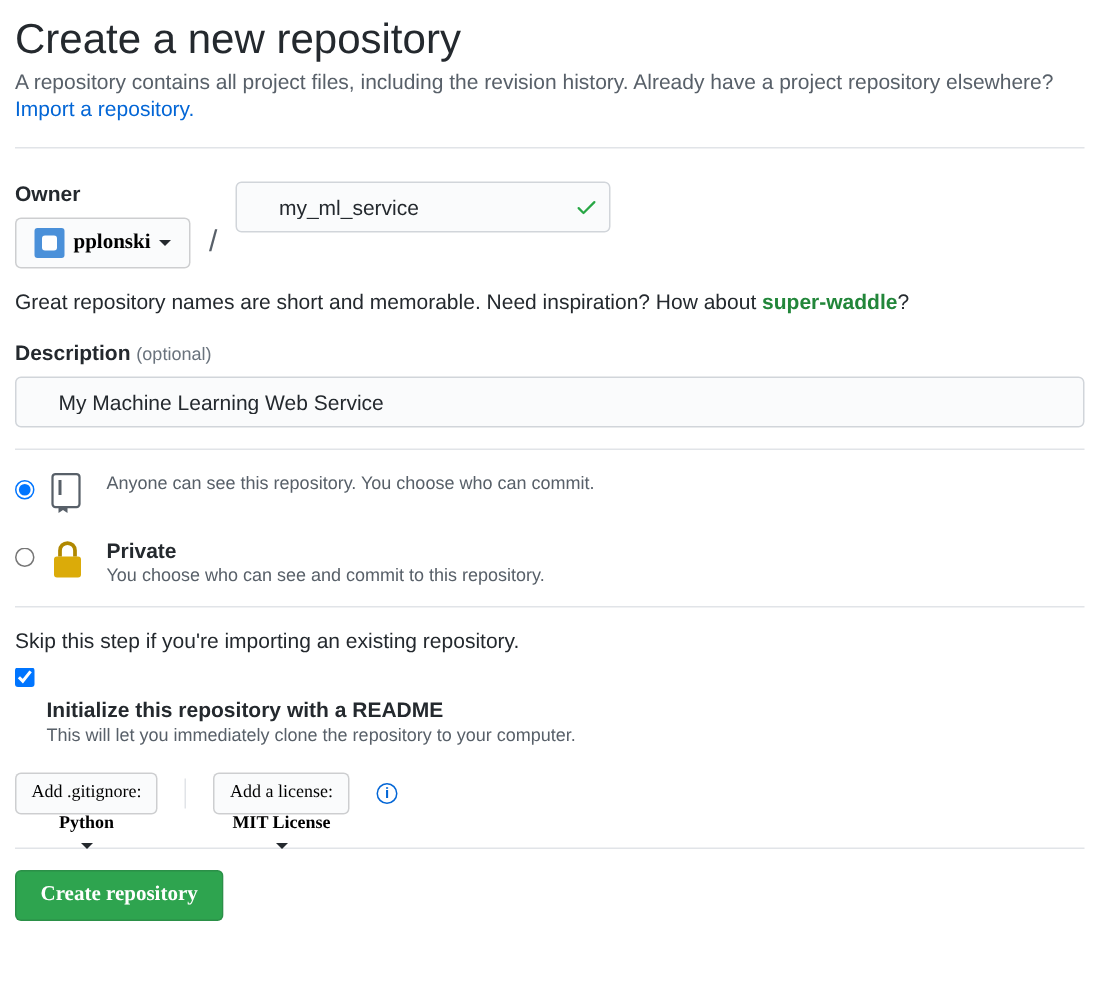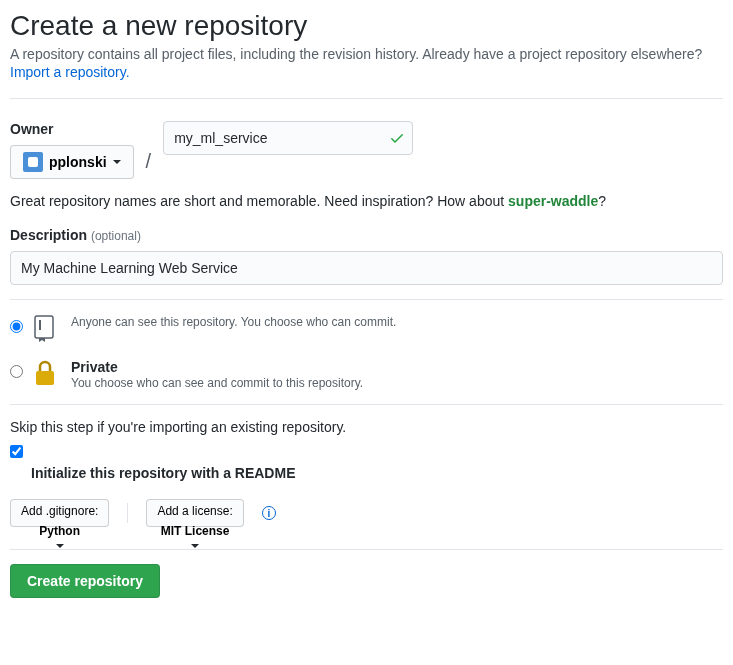--- a/index.html
+++ b/index.html
@@ -12,30 +12,30 @@
 a { color: #0366d6; text-decoration: none; }
 hr { border: none; border-top: 1px solid #e1e4e8; margin: 14px 0; }
 .row { display: flex; align-items: flex-start; gap: 12px; }
 label.lbl { font-weight: 600; display: block; margin-bottom: 8px; }
 .opt { color: #6a737d; font-weight: 400; font-size: 12px; }
 .req { color: #cb2431; }
 .btn {
   display: inline-flex; align-items: center; gap: 6px;
   background: #fafbfc; border: 1px solid rgba(27,31,35,.2); border-radius: 4px;
   padding: 6px 12px; font-size: 14px; font-weight: 600; cursor: pointer;
-  white-space: nowrap; height: 34px;
+  white-space: nowrap; height: 34px; font-family: Liberation Serif, serif;
 }
 .btn-sm { font-size: 12px; font-weight: 400; padding: 4px 10px; height: 28px; flex-direction: column; }
 .btn-sm b { font-weight: 600; }
 .btn-primary { background: #2ea44f; color: #fff; border-color: rgba(27,31,35,.15); font-weight: 600; padding: 8px 16px; height: auto; }
 .caret { width: 0; height: 0; border-left: 4px solid transparent; border-right: 4px solid transparent; border-top: 4px solid #24292e; display: inline-block; }
 .slash { font-size: 20px; color: #586069; align-self: center; padding-top: 22px; }
 input[type=text] {
   border: 1px solid #d1d5da; border-radius: 4px; background: #fafbfc;
-  padding: 6px 10px; font-size: 14px; height: 34px; color: #24292e;
+  padding: 6px 28px; font-size: 14px; height: 34px; color: #24292e;
 }
 input.repo-name { width: 250px; }
 input.desc { width: 100%; }
 .input-wrap { position: relative; display: inline-block; }
 .check { position: absolute; right: 8px; top: 50%; transform: translateY(-50%); color: #28a745; }
 .note { color: #24292e; margin-top: 14px; }
 .link-g { color: #22863a; font-weight: 600; }
 .vis { display: flex; align-items: flex-start; gap: 10px; margin-bottom: 14px; }
 .vis input[type=radio] { margin-top: 6px; }
 .vis-icon { width: 28px; flex-shrink: 0; }
@@ -125,20 +125,21 @@
 </div>
 
 <hr>
 
 <p class="skip-note">Skip this step if you're importing an existing repository.</p>
 
 <div class="cb-row">
   <input type="checkbox" checked="" style="">
   <div>
     <div class="readme-t">Initialize this repository with a README</div>
+    <div class="readme-d">This will let you immediately clone the repository to your computer.</div>
   </div>
 </div>
 
 <div class="btnrow">
   <button class="btn btn-sm">
     <span>Add .gitignore: </span>
       <b>Python</b>
     <span class="caret"></span>
   </button>
   <div class="sep"></div>

